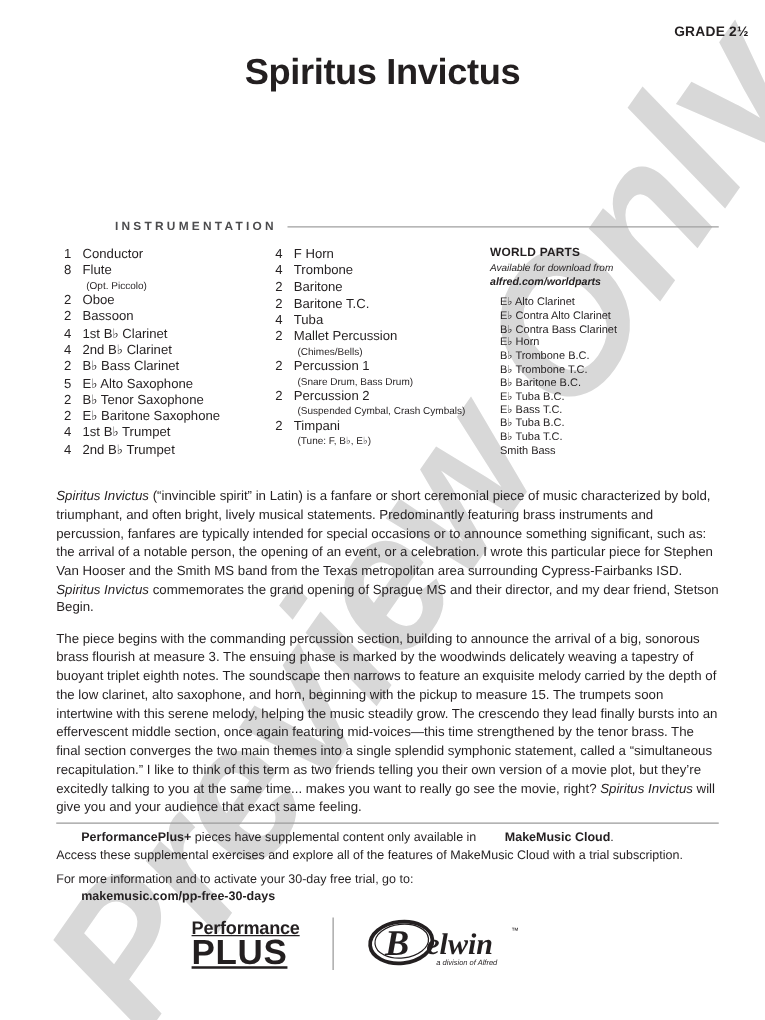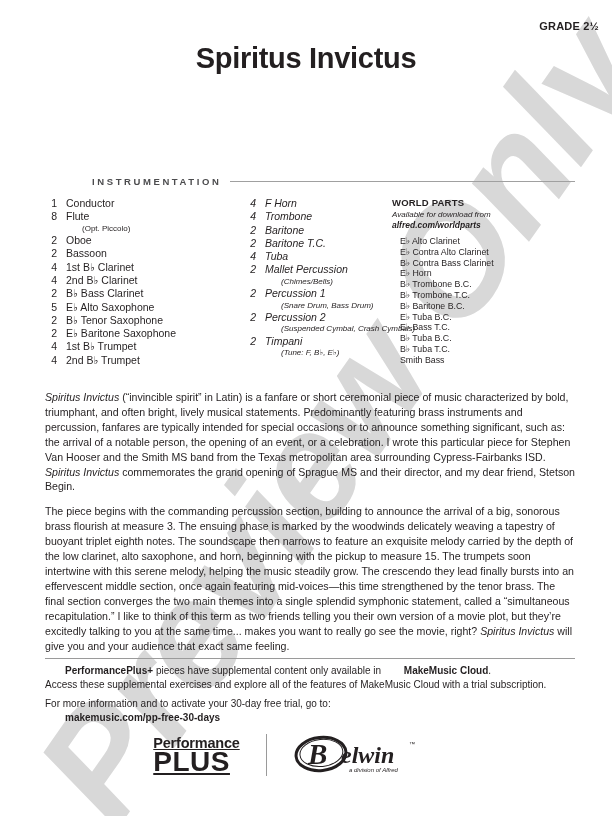--- a/index.html
+++ b/index.html
@@ -31,25 +31,25 @@
   .section-hdr{display:flex;align-items:center;}
   .section-hdr .hdr-text{
     font-size:9.5px;font-weight:bold;letter-spacing:2.6px;color:#4c4c4e;
     white-space:nowrap;
     margin-left:47px;
   }
   .section-hdr .hdr-line{flex:1;height:1.5px;background:#a0a0a0;margin-left:9px;}
   .instr-section{position:absolute;left:45px;top:176px;width:530px;}
   .instr-cols{position:relative;margin-top:10px;}
   .instr-col1{position:absolute;left:0;top:0;}
-  .instr-col2{position:absolute;left:199px;top:0;font-style:italic;}
+  .instr-col2{position:absolute;left:169px;top:0;}
   .world-col{position:absolute;left:347px;top:0;width:183px;}
   .irow{font-size:10.5px;line-height:13.3px;white-space:nowrap;}
   .qty{display:inline-block;width:12px;text-align:right;margin-right:9px;}
-  .isub{font-size:8px;line-height:10.5px;margin-left:37px;white-space:nowrap;}
+  .isub{font-size:8px;line-height:10.5px;margin-left:24px;white-space:nowrap;}
   .wp-title{font-size:9.5px;font-weight:bold;letter-spacing:0.2px;}
   .wp-sub1{font-size:8px;font-style:italic;line-height:10px;margin-top:2px;}
   .wp-sub2{font-size:8.5px;font-weight:bold;font-style:italic;line-height:10px;}
   .wp-list{margin-top:6px;margin-left:8px;}
   .wp-item{font-size:8.8px;line-height:10.8px;white-space:nowrap;}
   .notes-section{position:absolute;left:45px;top:380px;width:530px;}
   .notes-section p{
     margin:10px 0 0 0;font-size:10.6px;line-height:14.9px;text-align:left;
   }
   .it{font-style:italic;}

